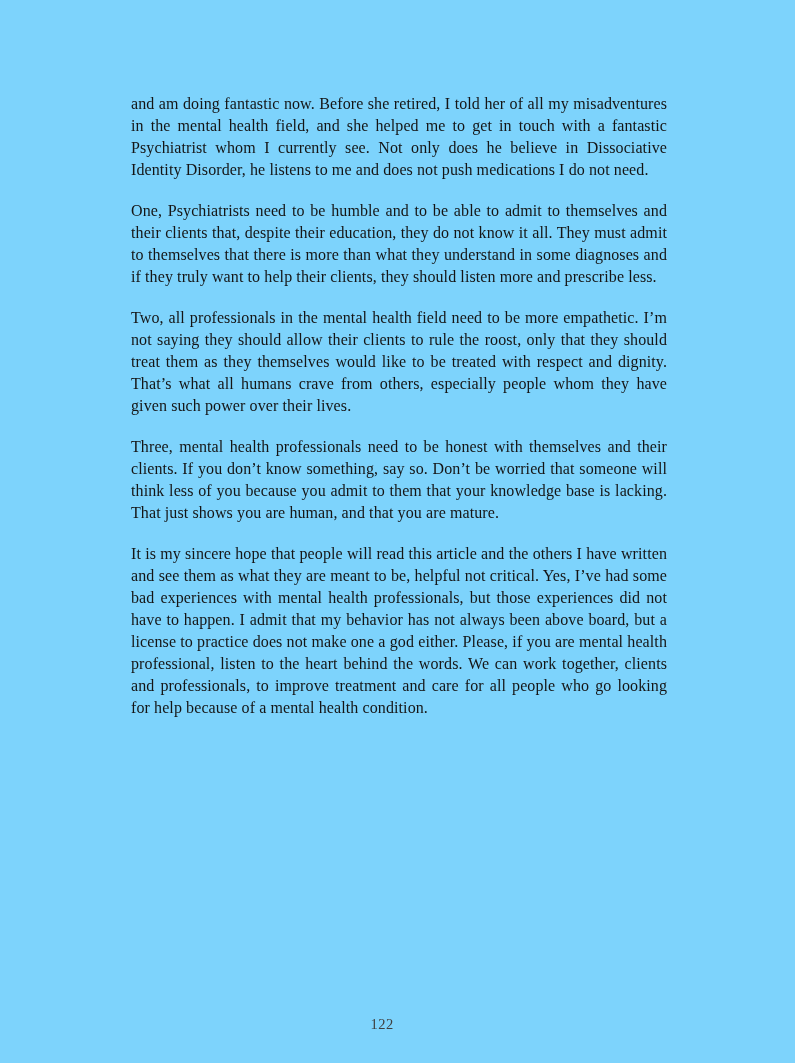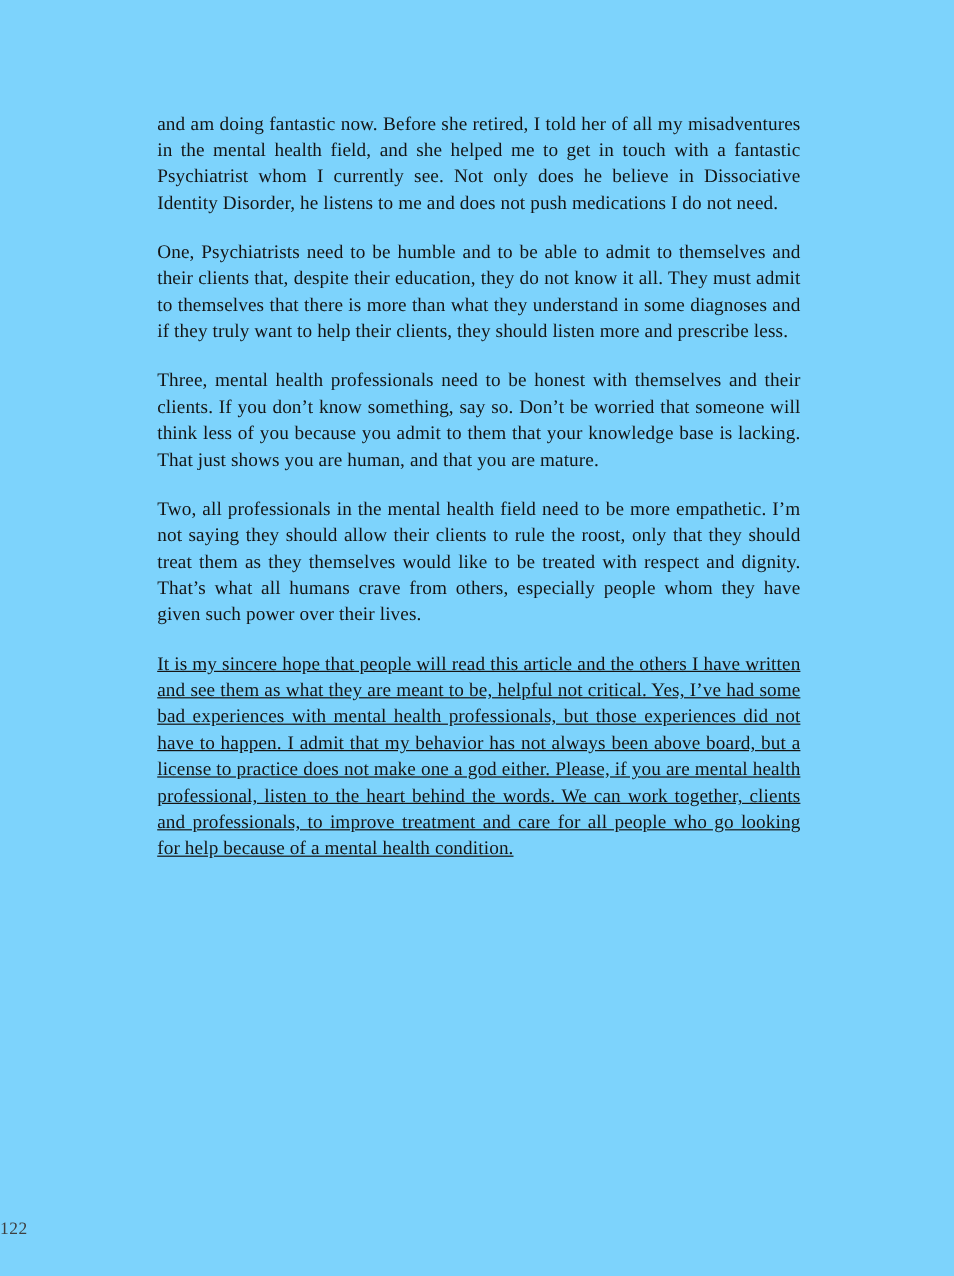--- a/index.html
+++ b/index.html
@@ -25,46 +25,45 @@
   .para {
     margin: 0 0 19px 0;
     font-size: 16px;
     line-height: 22px;
     text-align: justify;
     color: #151515;
     letter-spacing: 0.1px;
   }
   .para:last-child {
     margin-bottom: 0;
-    text-decoration: underline;
   }
   .page-footer {
     position: absolute;
     left: 0;
     top: 1015px;
     width: 764px;
-    text-align: left;
+    text-align: center;
   }
   .page-number {
     font-size: 14.5px;
     line-height: 18px;
     color: #3f3f3f;
     letter-spacing: 0.5px;
   }
 </style>
 </head>
 <body>
 
 <div class="page">
 
   <div class="text-block">
     <p class="para">and am doing fantastic now.  Before she retired, I told her of all my misadventures in the mental health field, and she helped me to get in touch with a fantastic Psychiatrist whom I currently see. Not only does he believe in Dissociative Identity Disorder, he listens to me and does not push medications I do not need.</p>
     <p class="para">One, Psychiatrists need to be humble and to be able to admit to themselves and their clients that, despite their education, they do not know it all. They must admit to themselves that there is more than what they understand in some diagnoses and if they truly want to help their clients, they should listen more and prescribe less.</p>
+    <p class="para">Two, all professionals in the mental health field need to be more empathetic. I’m not saying they should allow their clients to rule the roost, only that they should treat them as they themselves would like to be treated with respect and dignity. That’s what all humans crave from others, especially people whom they have given such power over their lives.</p>
     <p class="para">Three, mental health professionals need to be honest with themselves and their clients. If you don’t know something, say so. Don’t be worried that someone will think less of you because you admit to them that your knowledge base is lacking. That just shows you are human, and that you are mature.</p>
-    <p class="para">Two, all professionals in the mental health field need to be more empathetic. I’m not saying they should allow their clients to rule the roost, only that they should treat them as they themselves would like to be treated with respect and dignity. That’s what all humans crave from others, especially people whom they have given such power over their lives.</p>
     <p class="para">It is my sincere hope that people will read this article and the others I have written and see them as what they are meant to be, helpful not critical. Yes, I’ve had some bad experiences with mental health professionals, but those experiences did not have to happen. I admit that my behavior has not always been above board, but a license to practice does not make one a god either. Please, if you are mental health professional, listen to the heart behind the words. We can work together, clients and professionals, to improve treatment and care for all people who go looking for help because of a mental health condition.</p>
   </div>
 
   <div class="page-footer">
     <span class="page-number">122</span>
   </div>
 
 </div>
 
 </body></html>

